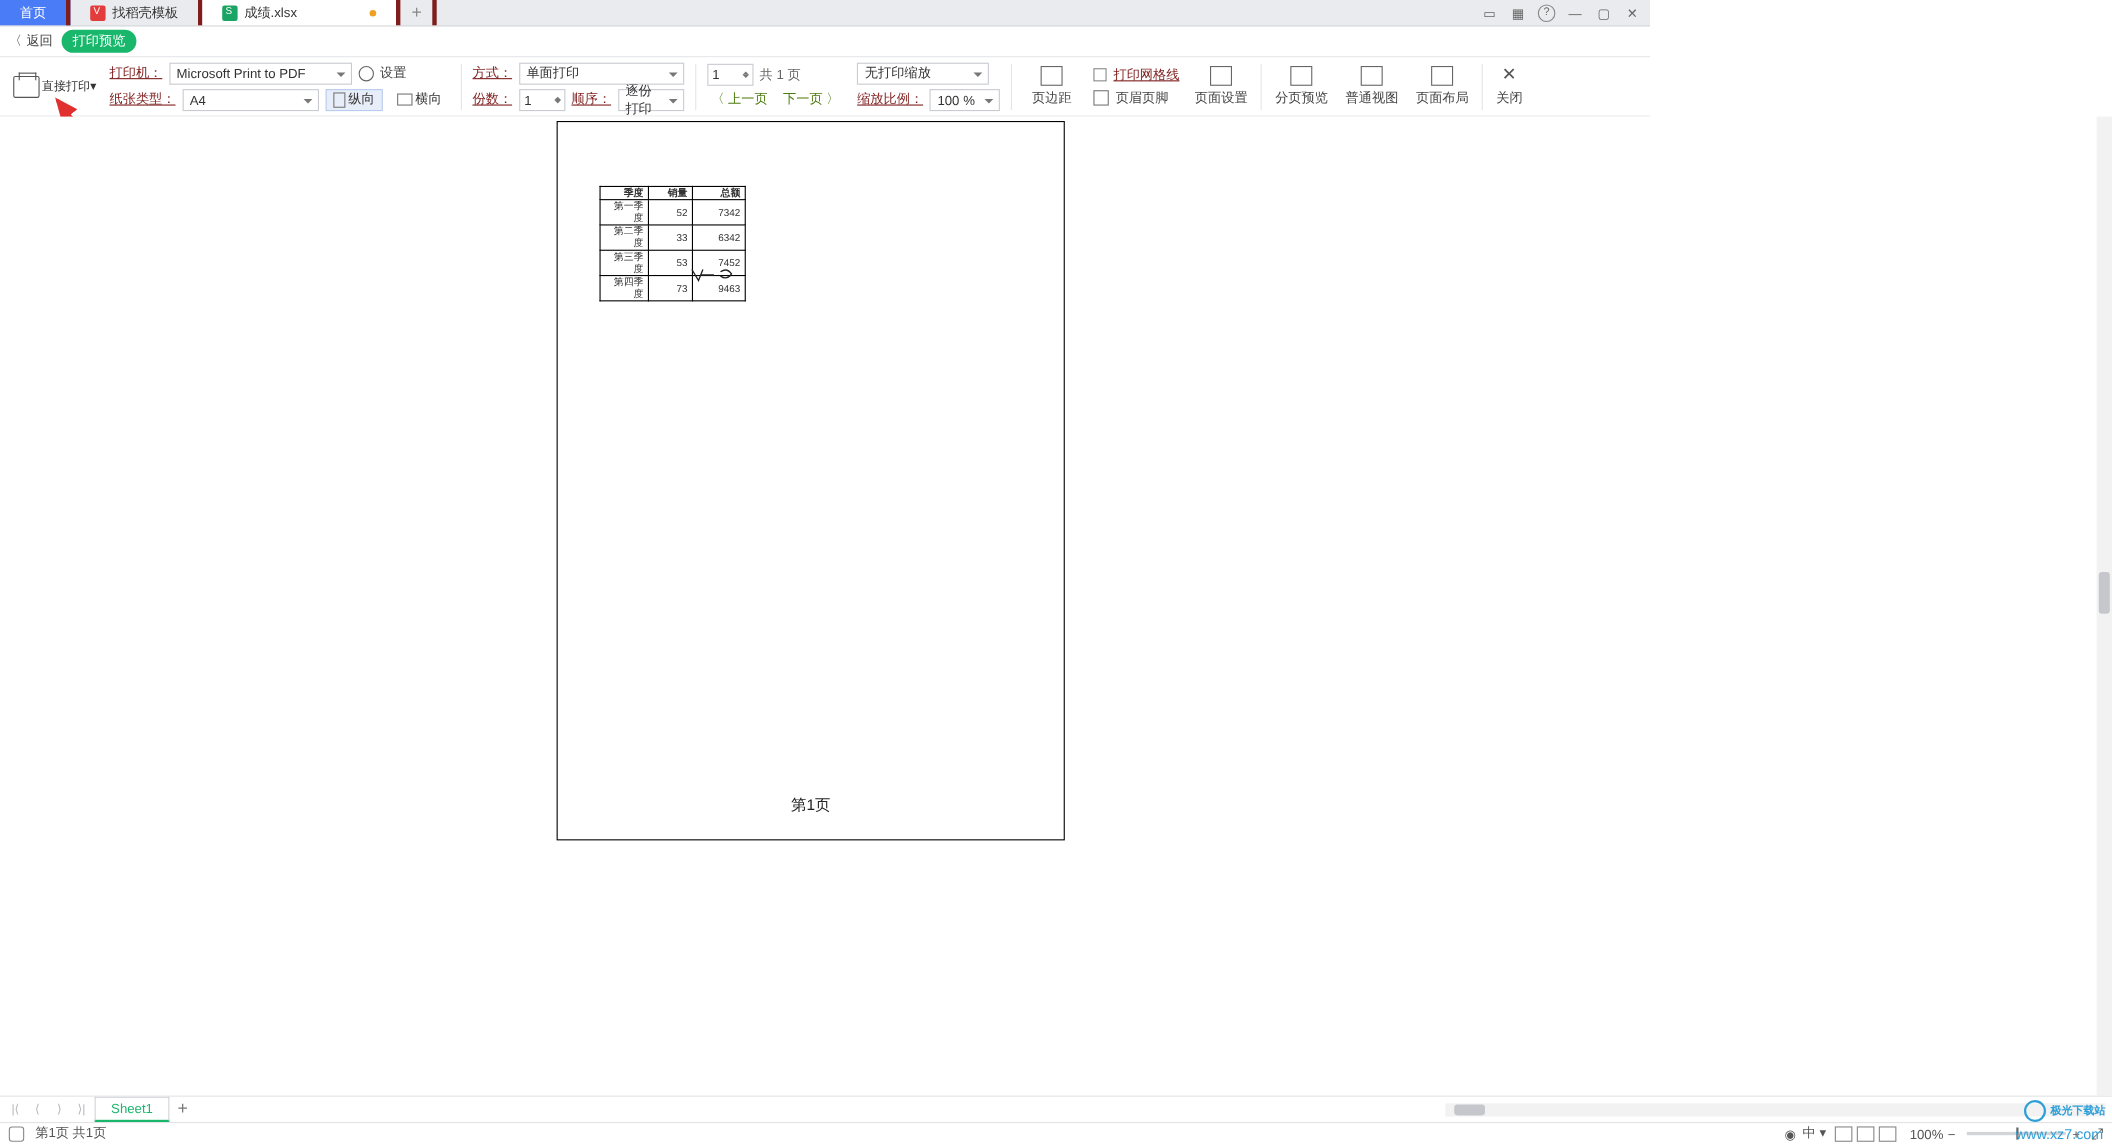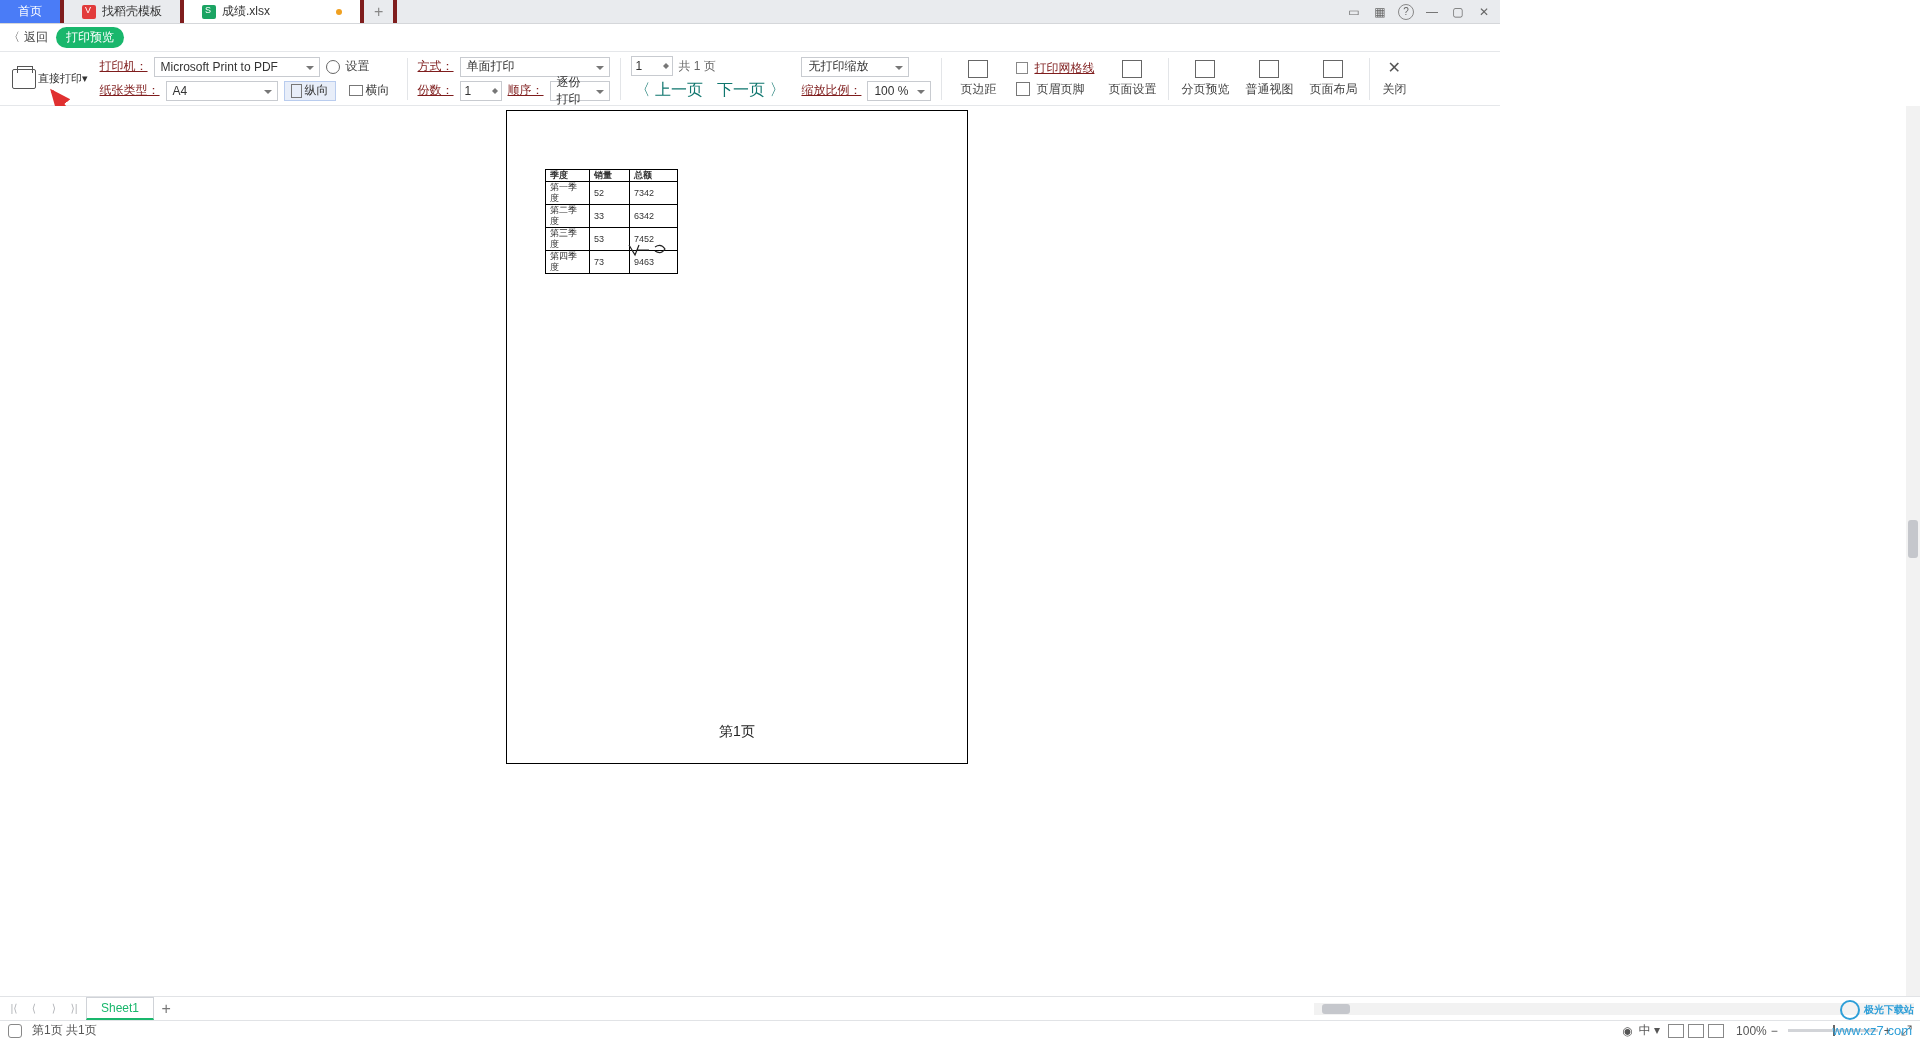--- a/index.html
+++ b/index.html
@@ -36,40 +36,40 @@
 .spin::before,.spin::after { content:""; position:absolute; right:3px; border:3px solid transparent; }
 .spin::before { top:3px; border-bottom-color:#777; }
 .spin::after { bottom:3px; border-top-color:#777; }
 .orient { height:20px; display:flex; align-items:center; gap:3px; padding:0 6px; border:1px solid transparent; cursor:pointer; }
 .orient.selected { background:#e8eef9; border-color:#b9ccee; }
 .orient-ic { width:11px; height:14px; border:1px solid #777; }
 .orient-ic.landscape { width:14px; height:11px; }
 .gear { width:14px; height:14px; border:1.5px solid #666; border-radius:50%; position:relative; }
 .icon-btn { display:flex; flex-direction:column; align-items:center; gap:3px; padding:0 8px; cursor:pointer; color:#444; }
 .icon-btn .ic { width:20px; height:18px; border:1.5px solid #666; }
-.nav-pg { color:#0f766e; padding:0 4px; cursor:default; font-size:16px; }
+.nav-pg { color:#4d7c0f; padding:0 4px; cursor:default; font-size:12px; }
 .sep { width:1px; height:42px; background:#e3e5e8; margin:0 4px; }
 .chk { width:12px; height:12px; border:1px solid #888; display:inline-block; }
 .page-info { color:#666; font-size:12px; white-space:nowrap; }
 .plink { color:#4478d8; cursor:pointer; text-decoration:underline; }
 
 
 .bigprint { display:flex; flex-direction:row; align-items:center; gap:2px; padding:0 6px; cursor:pointer; }
 .bigprint .pic { width:24px; height:20px; border:1.5px solid #555; border-radius:2px; position:relative; }
 .bigprint .pic::before { content:""; position:absolute; left:4px; top:-4px; width:14px; height:6px; border:1.5px solid #555; border-bottom:none; }
 
 
 .arrow-svg { position:absolute; left:40px; top:85px; pointer-events:none; }
 
 
 .preview-wrap { position:absolute; top:106px; left:0; right:14px; bottom:44px; background:#fff; overflow:hidden; }
 .paper { position:absolute; left:506px; top:4px; width:462px; height:654px; border:1px solid #000; background:#fff; }
 .paper-inner { position:absolute; left:38px; top:58px; }
 .tbl { border-collapse:collapse; font-size:9px; }
-.tbl td,.tbl th { border:1px solid #000; padding:0 4px; text-align:left; height:11px; line-height:11px; }
+.tbl td,.tbl th { border:1px solid #000; padding:0 4px; text-align:right; height:11px; line-height:11px; }
 .tbl th { font-weight:700; }
 .tbl .c1 { width:44px; }
 .tbl .c2 { width:40px; }
 .tbl .c3 { width:48px; }
 .handwriting { position:absolute; left:118px; top:130px; width:48px; height:18px; }
 .page-footer { position:absolute; bottom:22px; left:0; right:0; text-align:center; font-size:14px; color:#222; }
 
 
 .vscroll { position:absolute; right:0; top:106px; bottom:44px; width:14px; background:#f2f2f2; }
 .vscroll .thumb { position:absolute; top:414px; width:10px; left:2px; height:38px; background:#c5c7cc; border-radius:3px; }
@@ -138,21 +138,21 @@
     <div class="group-row">
       <span class="lbl">打印机：</span>
       <div class="combo" style="width:166px;">
           <span>Microsoft Print to PDF</span>
         </div>
       <span class="gear"></span>
       <span class="lbl plink" style="text-decoration:none;color:#444;text-align:right;">设置</span>
     </div>
     <div class="group-row">
       <span class="lbl">纸张类型：</span>
-      <div class="combo" style="width:112px;">
+      <div class="combo" style="width:124px;">
           <span>A4</span>
         </div>
       <div class="orient selected">
           <span class="orient-ic"></span>
           <span>纵向</span>
         </div>
       <div class="orient">
           <span class="orient-ic landscape"></span>
           <span>横向</span>
         </div>
@@ -190,21 +190,21 @@
       <span class="page-info">共 1 页</span>
     </div>
     <div class="group-row">
       <span class="nav-pg">〈 <span>上一页</span></span>
       <span class="nav-pg"><span>下一页</span> 〉</span>
     </div>
   </div>
 
   <div class="group">
     <div class="group-row">
-      <div class="combo" style="width:108px;">
+      <div class="combo" style="width:120px;">
           <span>无打印缩放</span>
         </div>
     </div>
     <div class="group-row">
       <span class="lbl">缩放比例：</span>
       <div class="combo" style="width:64px;">
           <span>100 %</span>
         </div>
     </div>
   </div>

